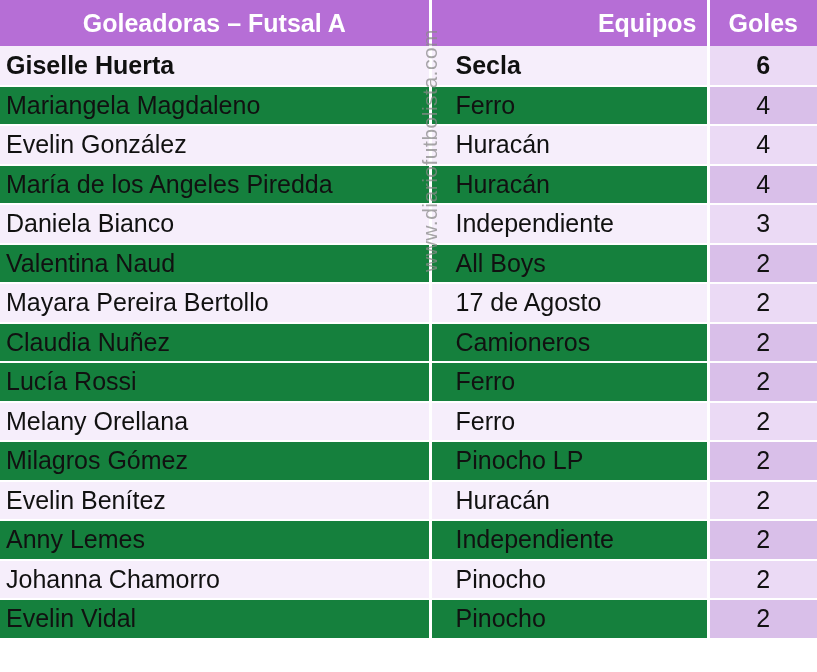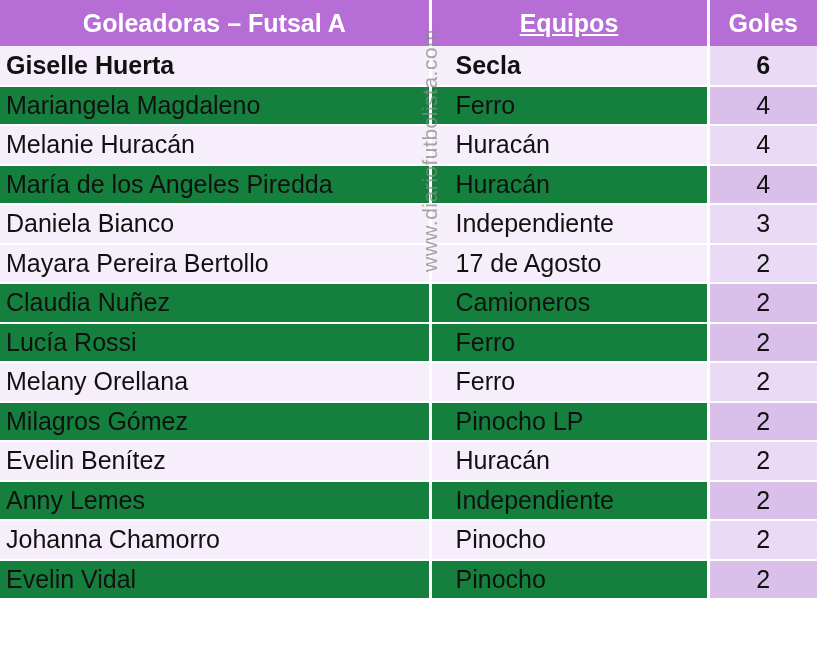--- a/index.html
+++ b/index.html
@@ -34,21 +34,21 @@
     font-size: 25px;
     font-weight: bold;
     height: 46px;
     padding: 0 10px;
     border-right: 3px solid #ffffff;
     box-sizing: border-box;
     white-space: nowrap;
     overflow: hidden;
   }
   thead th.th-player { text-align: center; }
-  thead th.th-team   { text-align: center; text-decoration: underline; }
+  thead th.th-team   { text-align: right; }
   thead th.th-goals  { text-align: center; border-right: none; margin-left: 12px; }
 
   tbody td {
     font-size: 25px;
     color: #111111;
     height: 39.5px;
     padding: 0 8px 0 8px;
     border-right: 3px solid #ffffff;
     border-bottom: 2px solid #ffffff;
     box-sizing: border-box;
@@ -111,33 +111,38 @@
           <td class="td-player">Giselle Huerta</td>
           <td class="td-team">Secla</td>
           <td class="td-goals">6</td>
         </tr>
         <tr class="row tint-b">
           <td class="td-player">Mariangela Magdaleno</td>
           <td class="td-team">Ferro</td>
           <td class="td-goals">4</td>
         </tr>
         <tr class="row tint-a">
-          <td class="td-player">Melanie Huracán</td>
+          <td class="td-player">Evelin González</td>
           <td class="td-team">Huracán</td>
           <td class="td-goals">4</td>
         </tr>
         <tr class="row tint-b">
           <td class="td-player">María de los Angeles Piredda</td>
           <td class="td-team">Huracán</td>
           <td class="td-goals">4</td>
         </tr>
         <tr class="row tint-a">
           <td class="td-player">Daniela Bianco</td>
           <td class="td-team">Independiente</td>
           <td class="td-goals">3</td>
+        </tr>
+        <tr class="row tint-b">
+          <td class="td-player">Valentina Naud</td>
+          <td class="td-team">All Boys</td>
+          <td class="td-goals">2</td>
         </tr>
         <tr class="row tint-a">
           <td class="td-player">Mayara Pereira Bertollo</td>
           <td class="td-team">17 de Agosto</td>
           <td class="td-goals">2</td>
         </tr>
         <tr class="row tint-b">
           <td class="td-player">Claudia Nuñez</td>
           <td class="td-team">Camioneros</td>
           <td class="td-goals">2</td>

